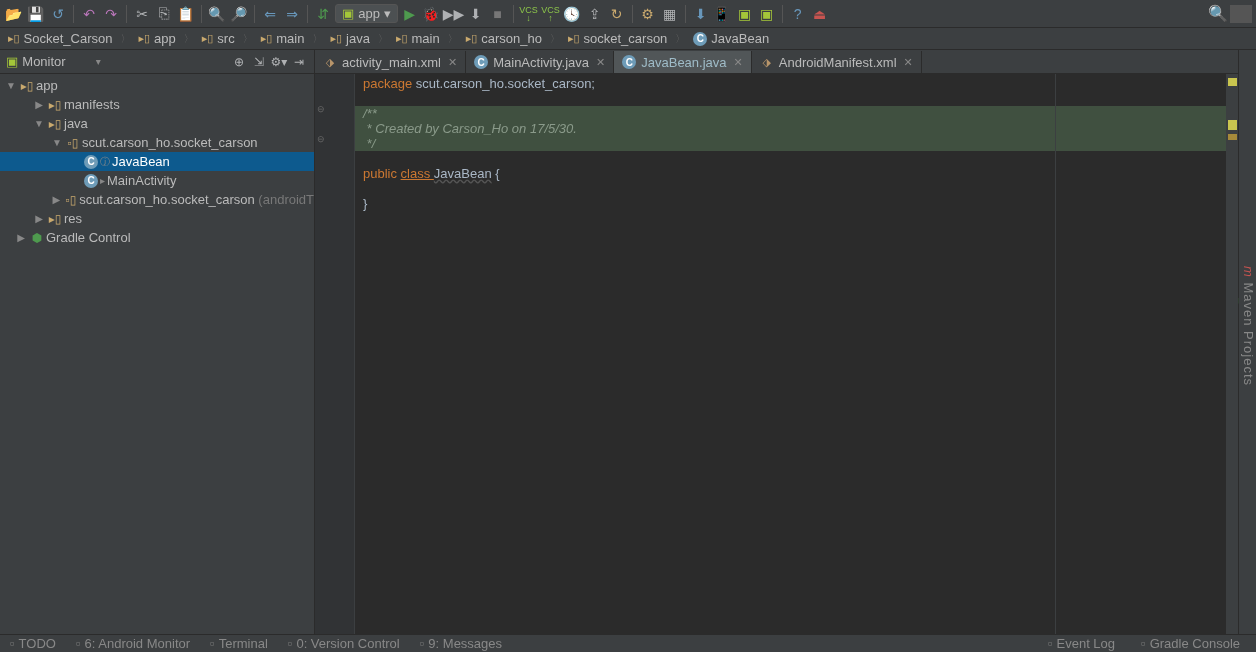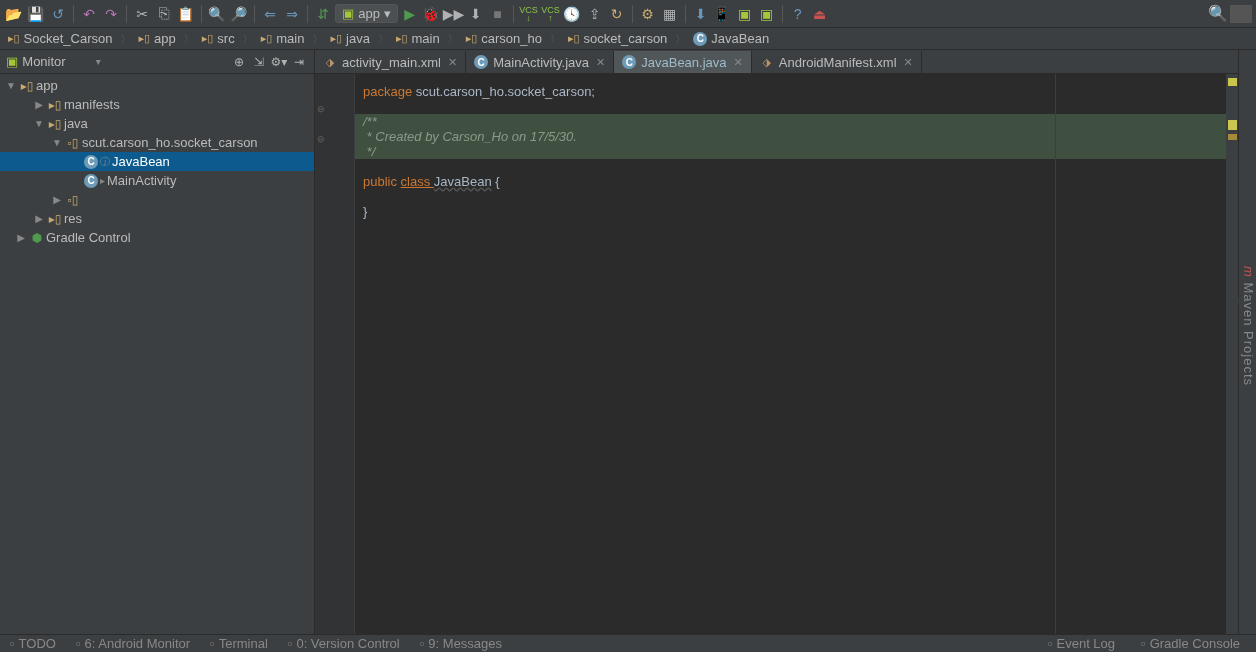--- a/index.html
+++ b/index.html
@@ -45,21 +45,21 @@
     .tabs { height:24px; background:#3c3f41; display:flex; align-items:flex-end; border-bottom:1px solid #2b2b2b; }
     .tab { height:22px; padding:0 8px; display:flex; align-items:center; gap:5px; background:#3c3f41; border-right:1px solid #2b2b2b; color:#bbbbbb; font-size:12px; cursor:pointer; }
     .tab.active { background:#515658; color:#9fbcc8; }
     .tab-icon { width:14px; height:14px; display:flex; align-items:center; justify-content:center; }
     .tab-close { color:#888; font-size:11px; margin-left:2px; }
     .xml-icon { color:#b8956a; font-size:11px; }
     
     .editor-body { flex:1; display:flex; background:#2b2b2b; position:relative; }
     .gutter { width:40px; background:#313335; border-right:1px solid #3c3f41; position:relative; }
     .gutter-mark { position:absolute; left:2px; font-size:9px; color:#666; }
-    .code { flex:1; padding:10px 8px 0 8px; font-family:Menlo,Consolas,monospace; font-size:13px; line-height:15px; white-space:pre; color:#a9b7c6; position:relative; }
+    .code { flex:1; padding:2px 8px 0 8px; font-family:Menlo,Consolas,monospace; font-size:13px; line-height:15px; white-space:pre; color:#a9b7c6; position:relative; }
     .kw-package { color:#cc7832; }
     .kw-public { color:#cc7832; }
     .kw-class { color:#cc7832;text-decoration:underline; }
     .comment-block { background:#405040; color:#8a9a8a; font-style:italic; display:block; margin:0 -8px; padding:0 8px; }
     .classname { color:#a9b7c6; text-decoration:underline; text-decoration-color:#555; text-decoration-style:wavy; }
     .right-ruler { width:12px; background:#3c3f41; position:relative; }
     .ruler-mark { position:absolute; right:1px; width:9px; height:4px; }
     .ruler-yellow { background:#c9c54f; }
     .separator-line { position:absolute; top:0; bottom:0; width:1px; background:#3c3f41; }
     
@@ -218,20 +218,21 @@
           <span class="tree-arrow"></span>
           <span class="tree-icon">
             <span class="class-badge">C</span>
           </span>
           <span style="color:#888;font-size:10px;margin-right:2px">▸</span>
           <span class="tree-label">MainActivity</span>
         </div>
         <div class="tree-row" style="padding-left: 50px;">
           <span class="tree-arrow">▶</span>
           <span class="tree-icon" style="color:#c9a96e">▫▯</span>
+          <span class="tree-label">scut.carson_ho.socket_carson <span class="dim">(androidT</span></span>
         </div>
         <div class="tree-row" style="padding-left: 32px;">
           <span class="tree-arrow">▶</span>
           <span class="tree-icon" style="color:#c9a96e">▸▯</span>
           <span class="tree-label">res</span>
         </div>
         <div class="tree-row" style="padding-left: 14px;">
           <span class="tree-arrow">▶</span>
           <span class="tree-icon" style="color:#4e9a4e">⬢</span>
           <span class="tree-label">Gradle Control</span>

